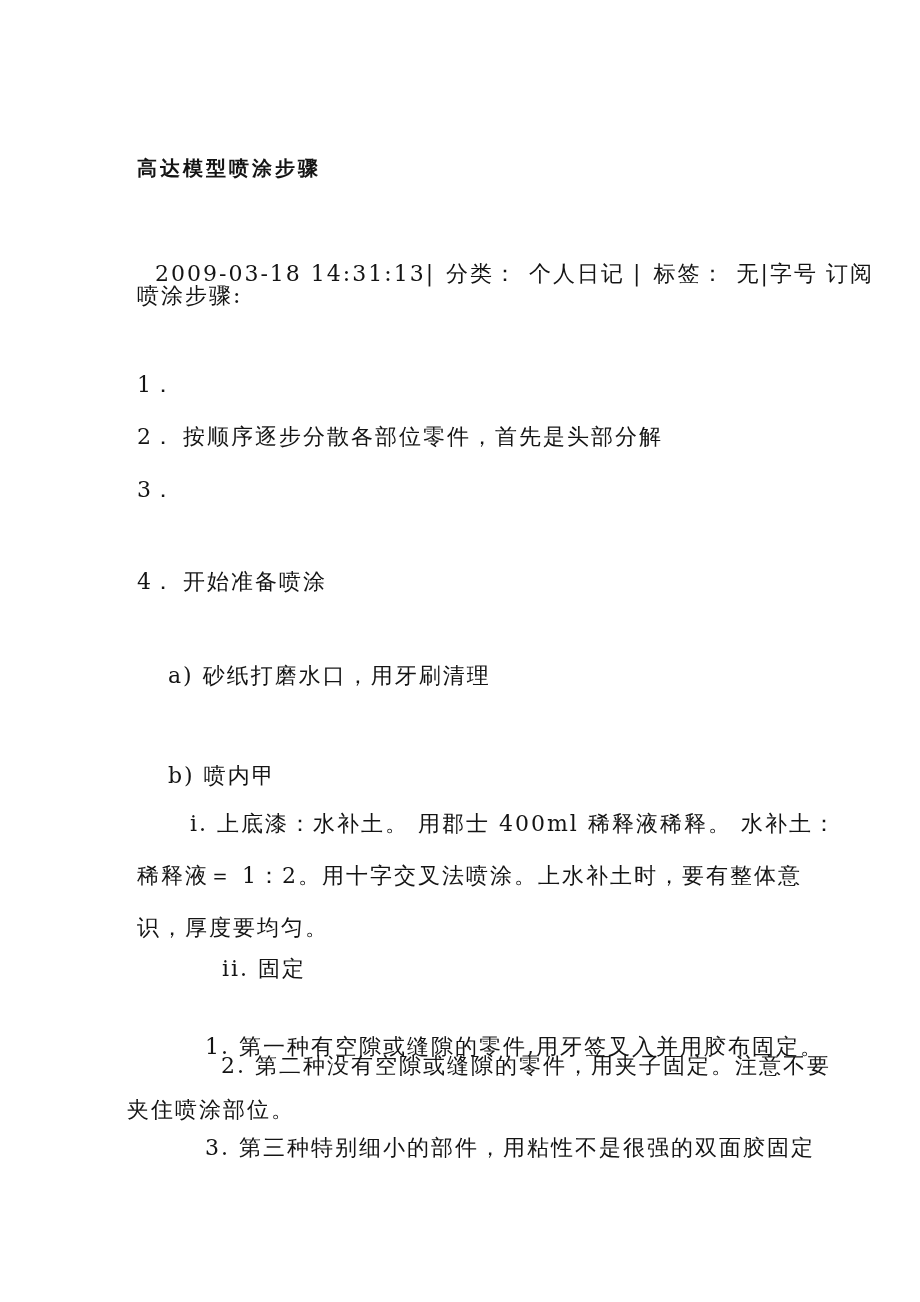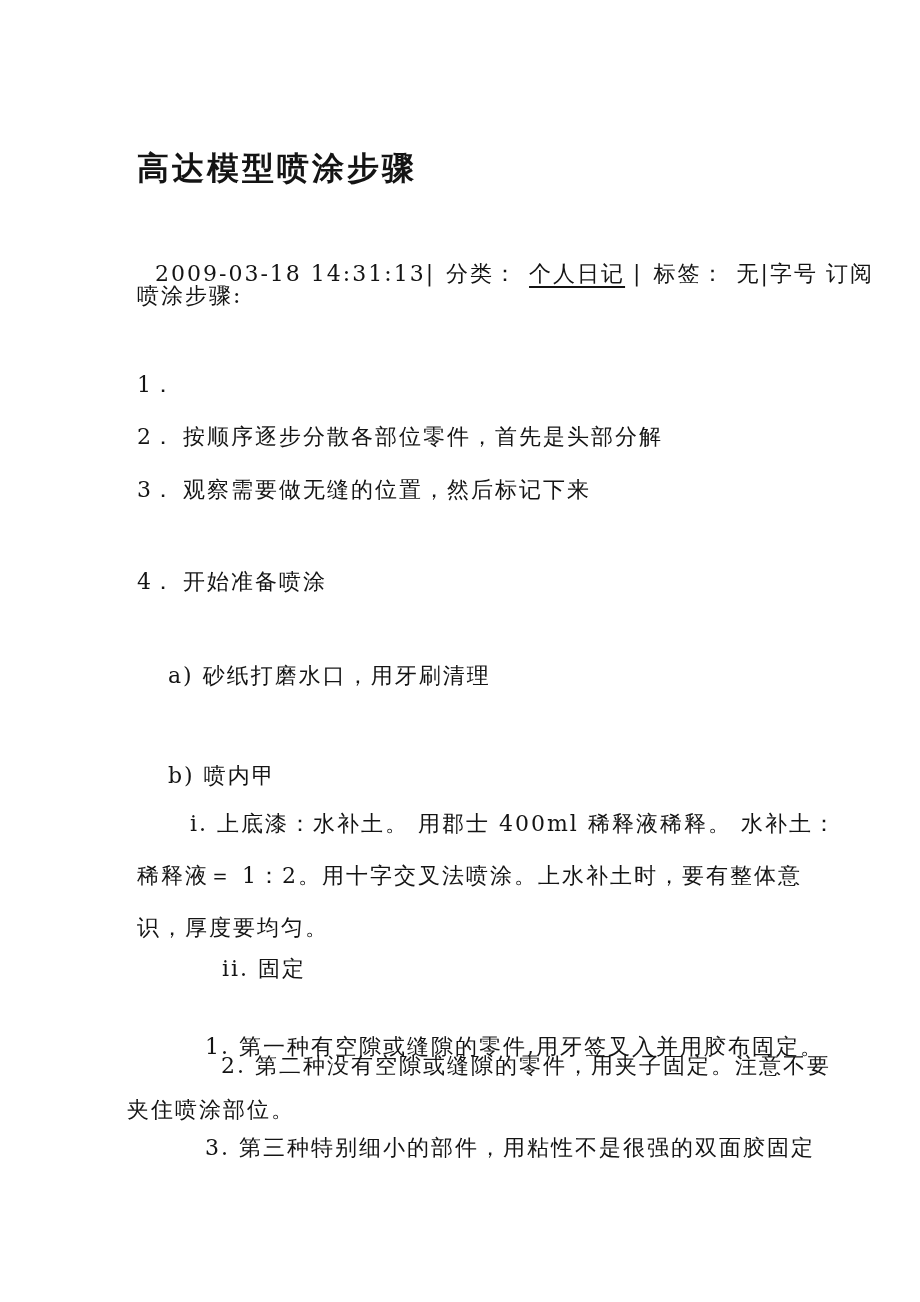--- a/index.html
+++ b/index.html
@@ -16,34 +16,33 @@
     color: #141414;
   }
   .line {
     position: absolute;
     white-space: pre;
     font-size: 22px;
     letter-spacing: 2px;
     line-height: 32px;
   }
   .title {
-    font-size: 32px;
+    font-size: 20px;
     font-weight: bold;
     letter-spacing: 3px;
   }
   .step {
     display: flex;
   }
   .step .num {
     width: 46px;
     flex: 0 0 46px;
     letter-spacing: 1px;
   }
   .link {
-    text-decoration: underline;
     text-underline-offset: 5px;
     cursor: pointer;
   }
   .gap-sm { margin-left: 8px; }
   .gap-md { margin-left: 11px; }
 </style>
 </head>
 <body>
 
 <div class="line title" style="left:137px; top:152px;">高达模型喷涂步骤</div>
@@ -58,21 +57,20 @@
   <span class="num">1．</span>
 </div>
 
 <div class="line step" style="left:137px; top:421px;">
   <span class="num">2．</span>
   <span>按顺序逐步分散各部位零件，首先是头部分解</span>
 </div>
 
 <div class="line step" style="left:137px; top:474px;">
   <span class="num">3．</span>
-  <span>观察需要做无缝的位置，然后标记下来</span>
 </div>
 
 <div class="line step" style="left:137px; top:566px;">
   <span class="num">4．</span>
   <span>开始准备喷涂</span>
 </div>
 
 <div class="line" style="left:168px; top:660px;">a) 砂纸打磨水口，用牙刷清理</div>
 
 <div class="line" style="left:168px; top:760px;">b) 喷内甲</div>

